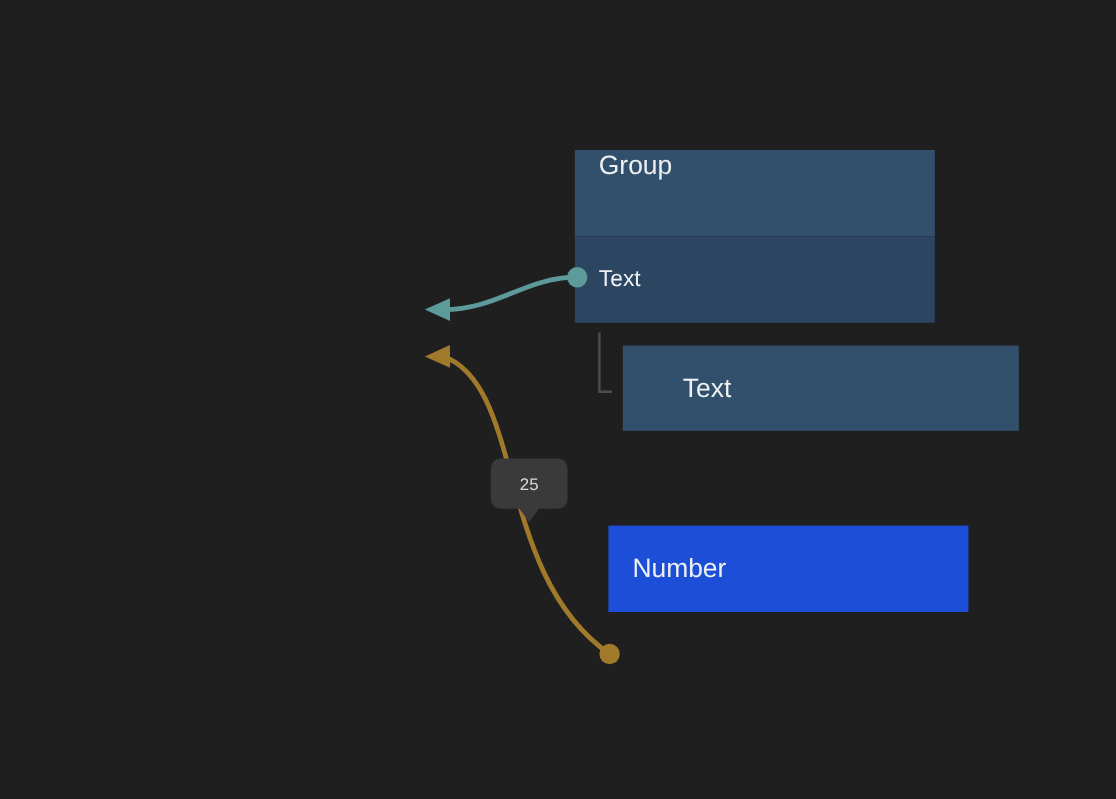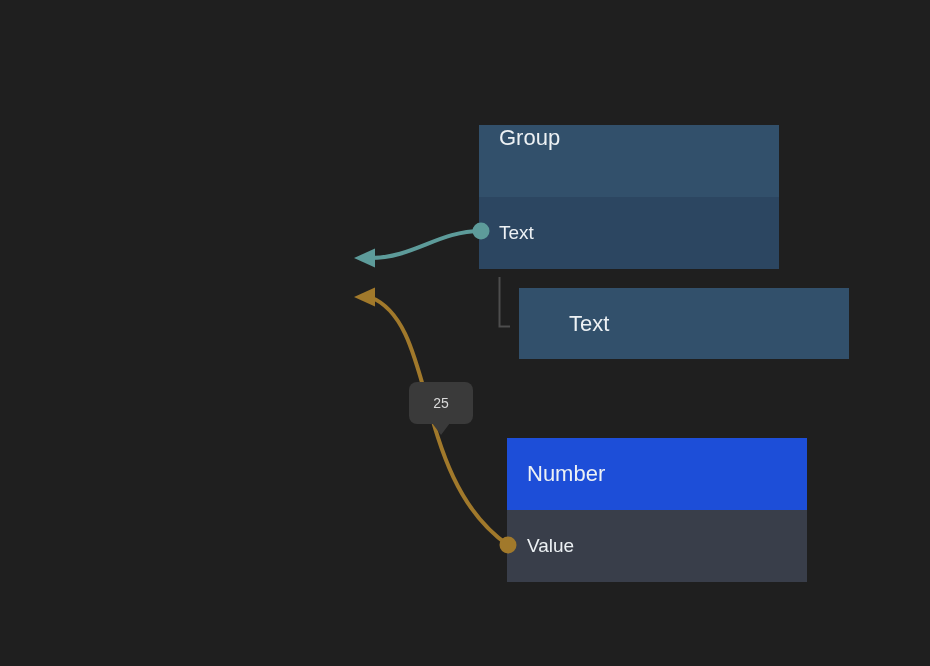--- a/index.html
+++ b/index.html
@@ -75,23 +75,20 @@
   </div>
 
   <div class="node node-text">
     <div class="n-title">Text</div>
   </div>
 
   <div class="node node-number">
     <div class="hdr-gray">
       <div class="n-title">Number</div>
     </div>
-    <div class="bdy-gray">
-      <div class="n-port">Value</div>
-    </div>
   </div>
 
   <svg class="wires" width="930" height="666" viewBox="0 0 930 666">
 
     <path d="M 499.5 277 L 499.5 326.5 L 510 326.5" fill="none" stroke="#4D4D4D" stroke-width="2"></path>
 
     <path class="hit" d="M 481 231 C 438 231 414 258 370 258" fill="none" stroke="#5D9B9A" stroke-width="4" stroke-linecap="round"></path>
     <polygon points="354,258 375,248.5 375,267.5" fill="#5D9B9A"></polygon>
     <circle cx="481" cy="231" r="8.5" fill="#5D9B9A"></circle>
 

